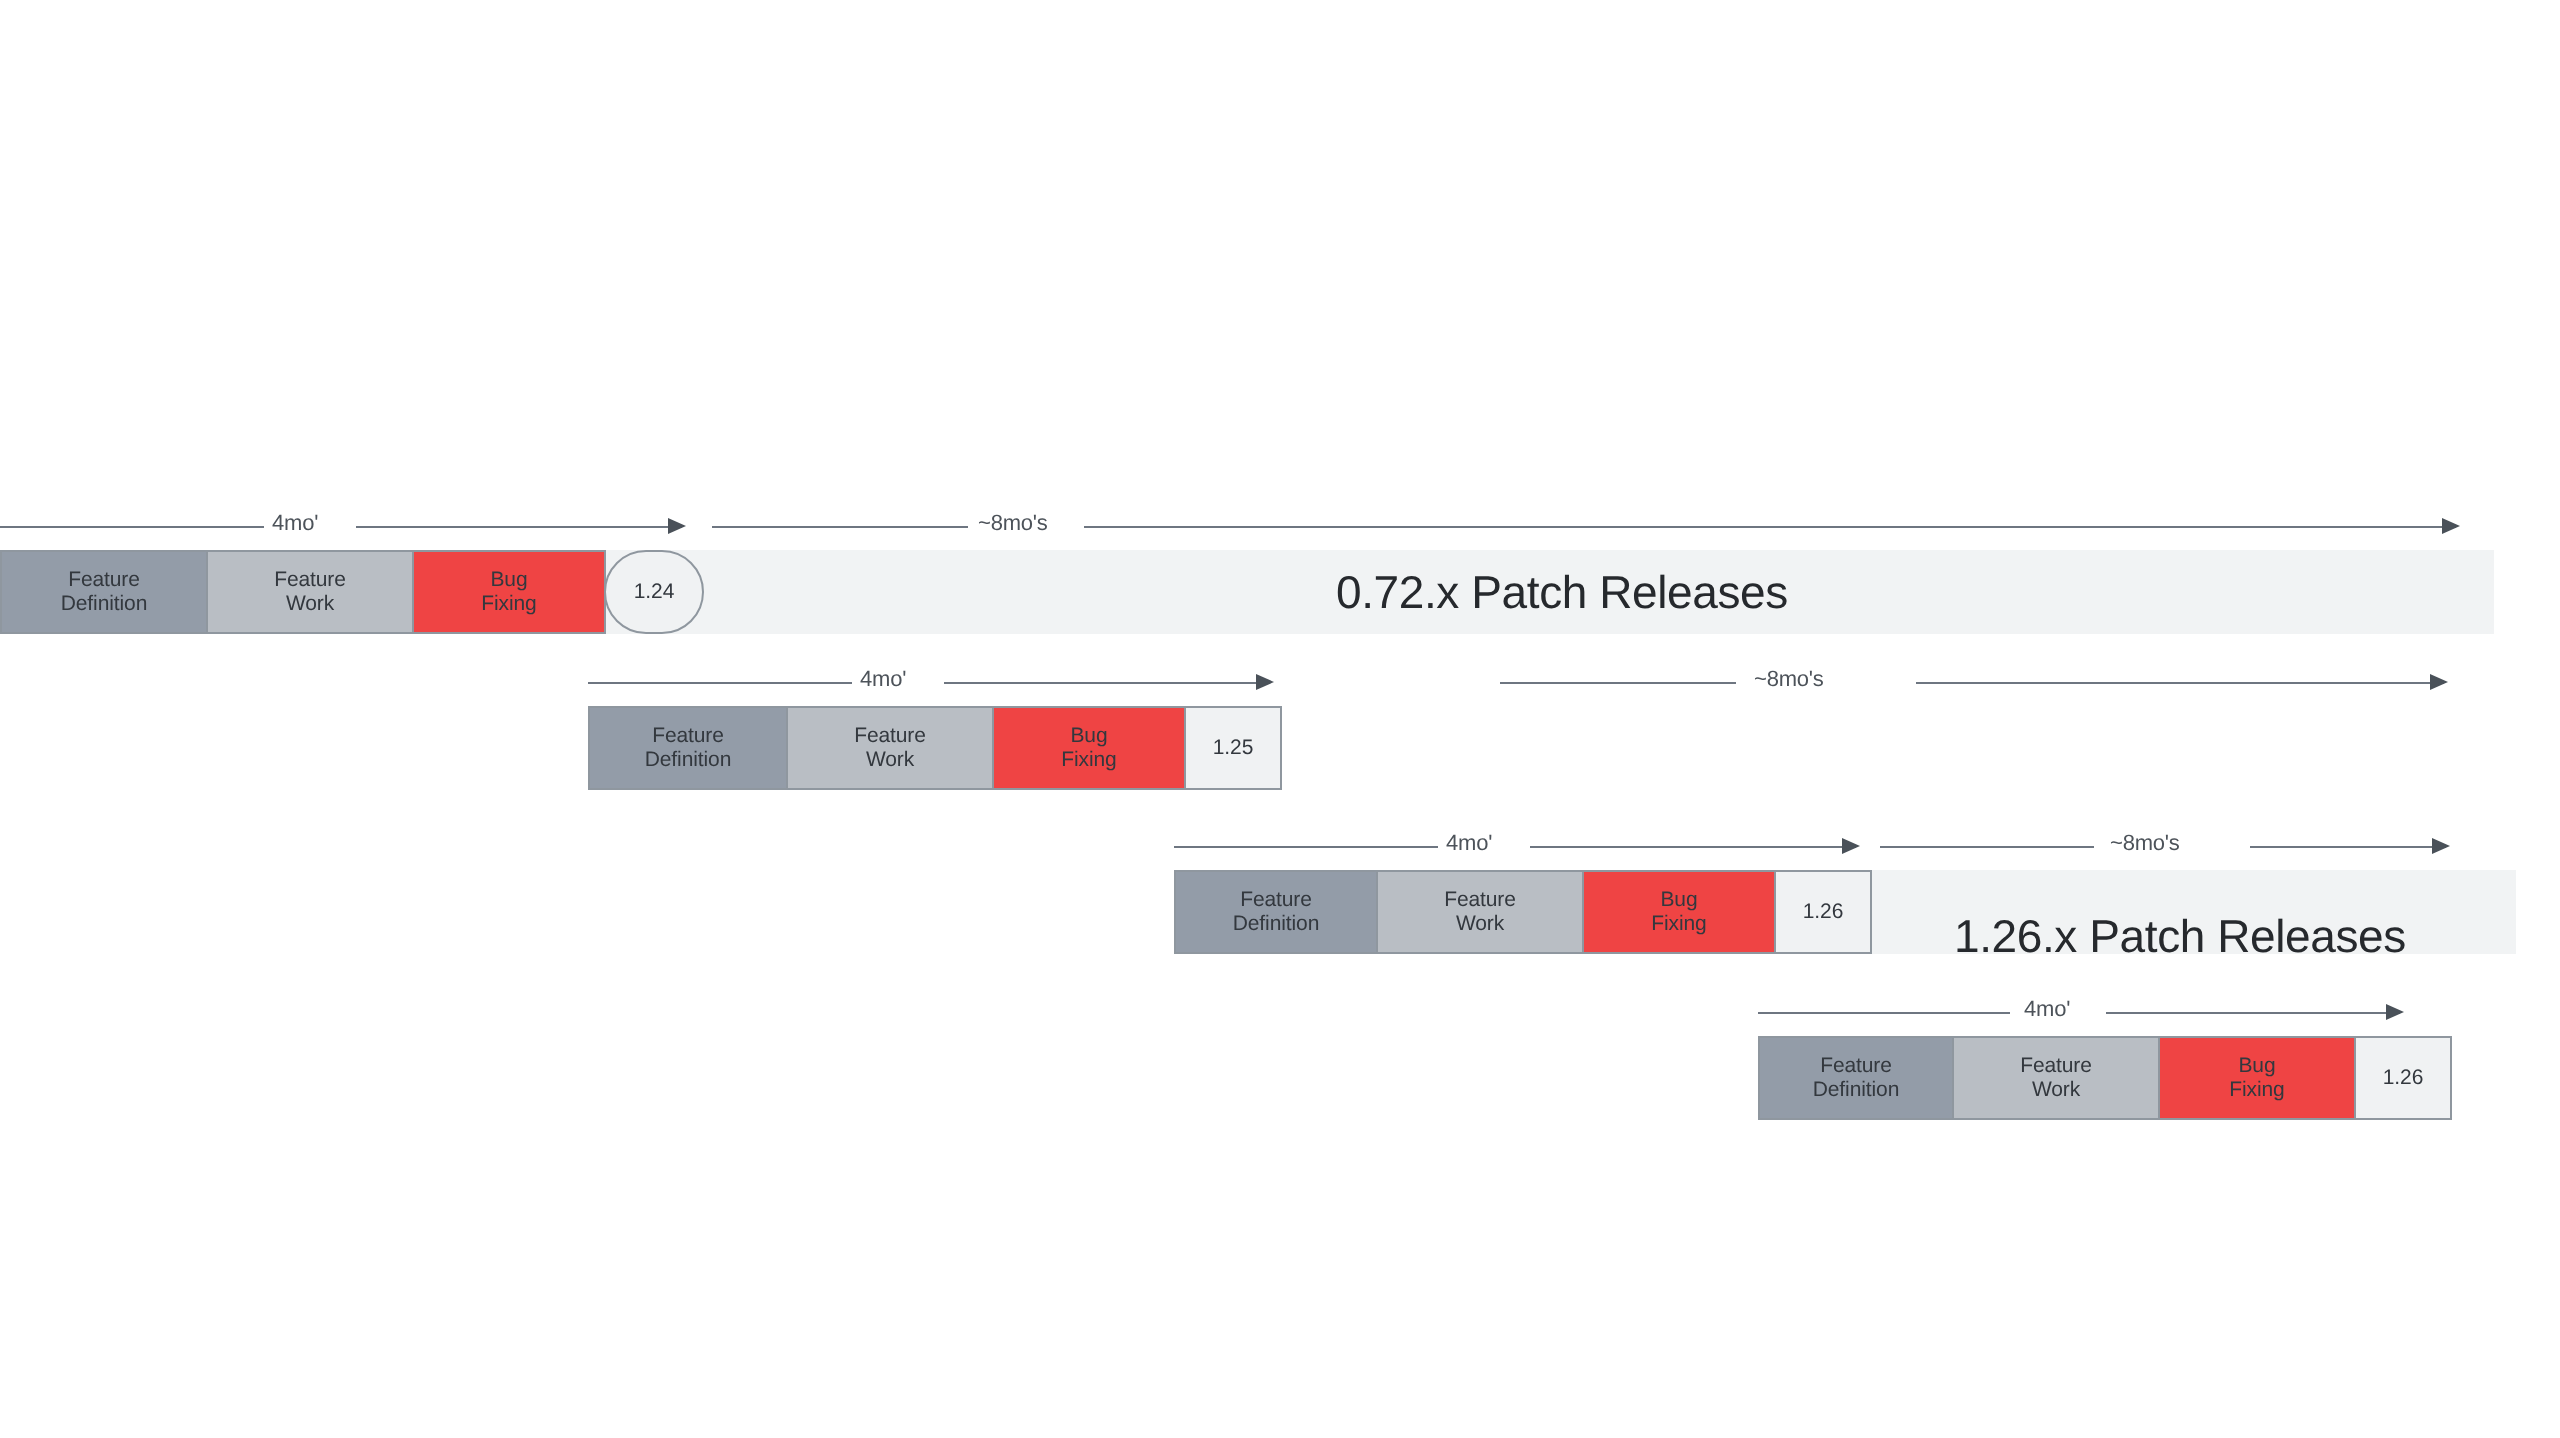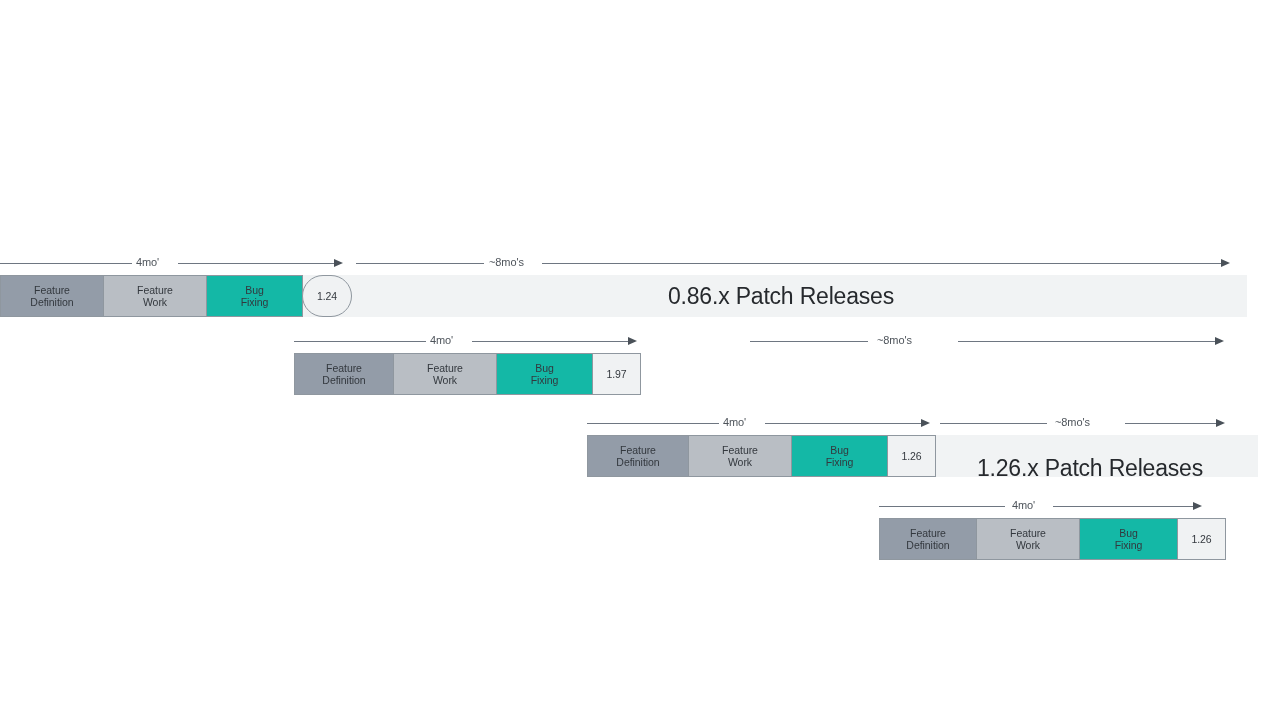--- a/index.html
+++ b/index.html
@@ -81,21 +81,21 @@
     line-height: 12.5px;
     color: #33383e;
     margin-left: -1px;
     white-space: pre-line;
     letter-spacing: -0.05px;
   }
   .phase:first-child { margin-left: 0; }
 
   .phase.p1 { background: #939ca8; }
   .phase.p2 { background: #b9bec4; }
-  .phase.p3 { background: #14b8a6; }
+  .phase.p3 { background: #ef4444; }
   .phase.p4 { background: #f0f2f3; }
 
   
   .patch-bar {
     position: absolute;
     top: 22px;
     height: 42px;
     background: #f1f3f4;
     display: flex;
     align-items: center;
@@ -124,21 +124,21 @@
     </div>
 
     <div class="timeline" style="left:356px; width:884px;">
       <div class="tl-seg" style="left:0px; width:128px;"></div>
       <div class="tl-label" style="left:133px;">~8mo's</div>
       <div class="tl-seg" style="left:186px; width:686px;"></div>
       <div class="tl-arrowhead" style="left:865px;"></div>
     </div>
 
     <div class="patch-bar" style="left:0px; width:1247px;">
-      <span class="patch-label" style="margin-left:668px;">0.86.x Patch Releases</span>
+      <span class="patch-label" style="margin-left:668px;">0.72.x Patch Releases</span>
     </div>
 
     <div class="phases" style="left:0px;">
       <div class="phase p1" style="width:104px;">Feature
 Definition</div>
       <div class="phase p2" style="width:104px;">Feature
 Work</div>
       <div class="phase p3" style="width:97px;">Bug
 Fixing</div>
       <div class="phase p4" style="width:50px;border-radius:21px;">1.24</div>
@@ -162,21 +162,21 @@
     </div>
 
 
     <div class="phases" style="left:294px;">
       <div class="phase p1" style="width:100px;">Feature
 Definition</div>
       <div class="phase p2" style="width:104px;">Feature
 Work</div>
       <div class="phase p3" style="width:97px;">Bug
 Fixing</div>
-      <div class="phase p4" style="width:49px;">1.97</div>
+      <div class="phase p4" style="width:49px;">1.25</div>
     </div>
   </div>
 
   <div class="release-row" style="left:0px; top:413px; width:1280px; height:66px;">
 
     <div class="timeline" style="left:587px; width:352px;">
       <div class="tl-seg" style="left:0px; width:132px;"></div>
       <div class="tl-label" style="left:136px;">4mo'</div>
       <div class="tl-seg" style="left:178px; width:163px;"></div>
       <div class="tl-arrowhead" style="left:334px;"></div>

